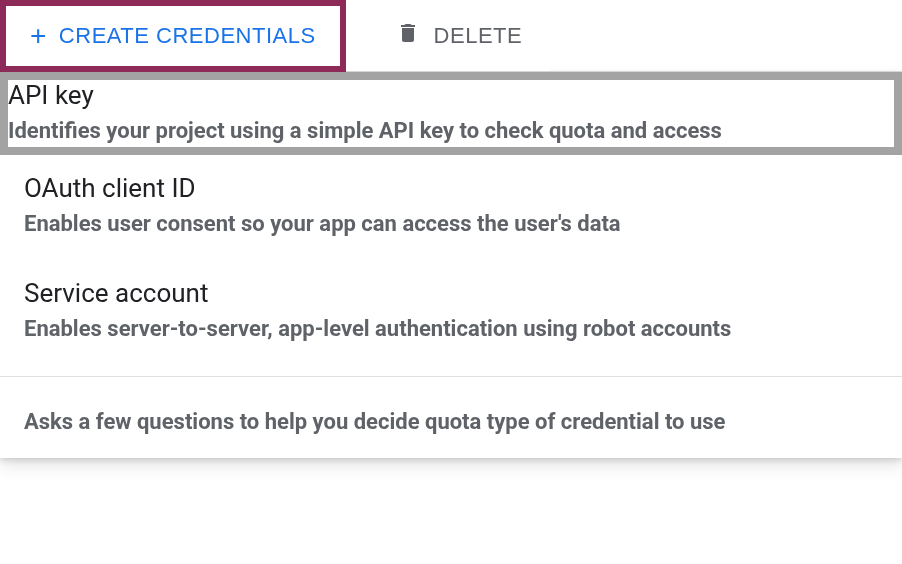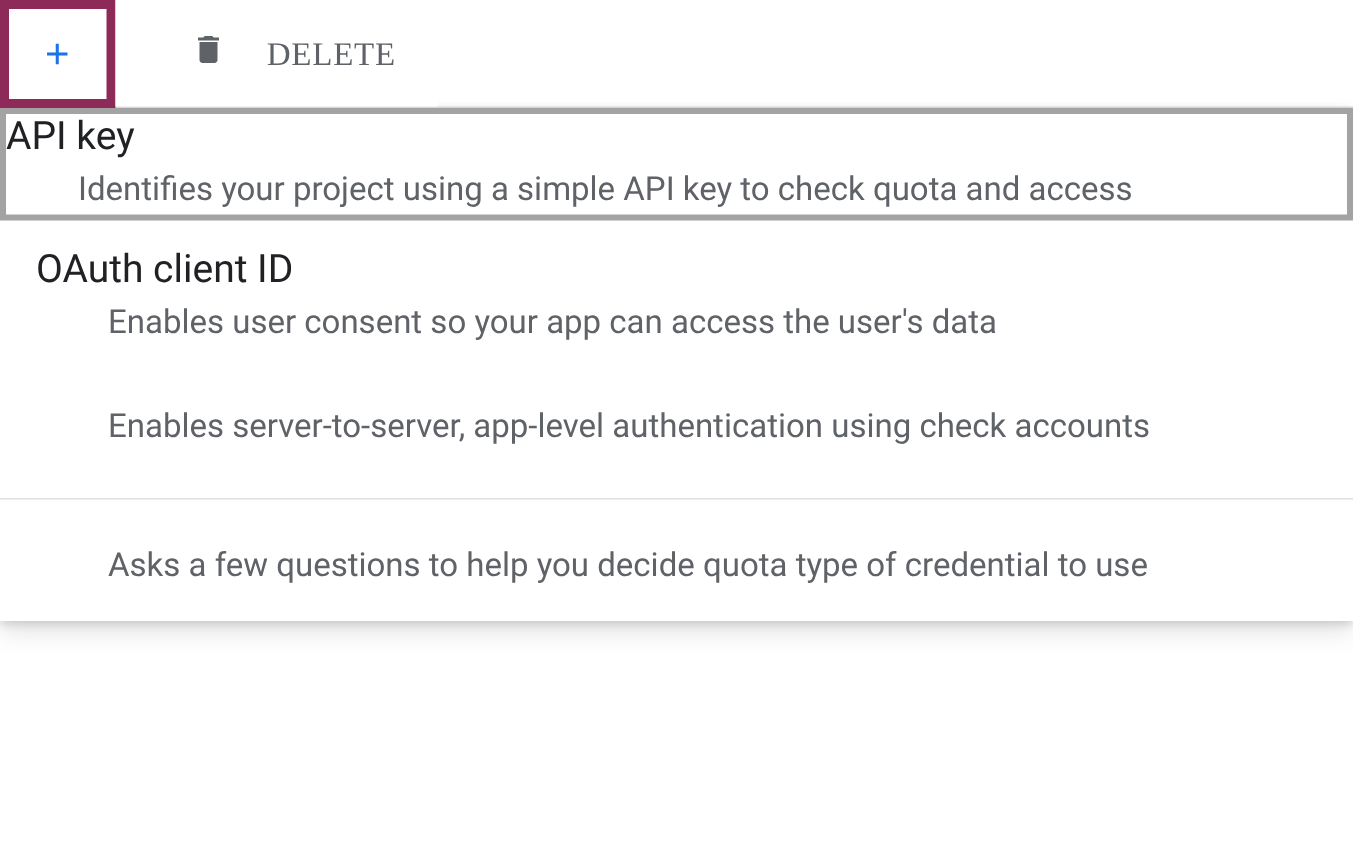--- a/index.html
+++ b/index.html
@@ -36,76 +36,75 @@
       height: 72px;
     }
     .plus-icon {
       font-size: 28px;
       font-weight: 400;
       line-height: 1;
     }
     .delete-btn {
       display: flex;
       align-items: center;
-      gap: 27px;
+      gap: 14px;
       padding: 0 28px 0 50px;
       background: #fff;
       color: #5f6368;
       font-size: 22px;
       font-weight: 500;
       letter-spacing: 0.5px;
       cursor: pointer;
       border: none;
-      font-family: Liberation Serif, serif;
     }
     .trash-icon svg {
       width: 24px;
       height: 24px;
       fill: #5f6368;
     }
     .dropdown {
       background: #fff;
       box-shadow: 0 2px 6px rgba(0,0,0,0.15), 0 8px 16px rgba(0,0,0,0.1);
       width: 100%;
     }
     .menu-item {
       padding: 18px 24px 20px 24px;
       cursor: pointer;
     }
     .menu-item.highlighted-wrap {
-      border: 4px solid #a3a3a3;
+      border: 8px solid #a3a3a3;
       padding: 0;
     }
     .menu-title {
       font-size: 26px;
       color: #202124;
       font-weight: 400;
       margin-bottom: 6px;
     }
     .menu-desc {
       font-size: 22px;
       color: #5f6368;
-      font-weight: 400;
+      font-weight: 700;
       line-height: 1.4;
-      margin-left: 48px;
     }
     .divider {
       height: 1px;
       background: #e0e0e0;
       margin: 12px 0;
     }
   </style>
 </head>
 <body>
 
 <div class="container">
 
   <div class="toolbar">
     <button class="create-btn">
       <span class="plus-icon">+</span>
+      <span>CREATE CREDENTIALS</span>
     </button>
     <button class="delete-btn">
       <span class="trash-icon">
         <svg viewBox="0 0 24 24">
             <path d="M6 19c0 1.1.9 2 2 2h8c1.1 0 2-.9 2-2V7H6v12zM19 4h-3.5l-1-1h-5l-1 1H5v2h14V4z"></path>
           </svg>
       </span>
       <span>DELETE</span>
     </button>
   </div>
@@ -118,21 +117,22 @@
         <div class="menu-desc">Identifies your project using a simple API key to check quota and access</div>
       </div>
     </div>
 
     <div class="menu-item">
       <div class="menu-title">OAuth client ID</div>
       <div class="menu-desc">Enables user consent so your app can access the user's data</div>
     </div>
 
     <div class="menu-item">
-      <div class="menu-desc">Enables server-to-server, app-level authentication using check accounts</div>
+      <div class="menu-title">Service account</div>
+      <div class="menu-desc">Enables server-to-server, app-level authentication using robot accounts</div>
     </div>
 
     <div class="divider"></div>
 
     <div class="menu-item">
       <div class="menu-desc">Asks a few questions to help you decide quota type of credential to use</div>
     </div>
 
   </div>
 

